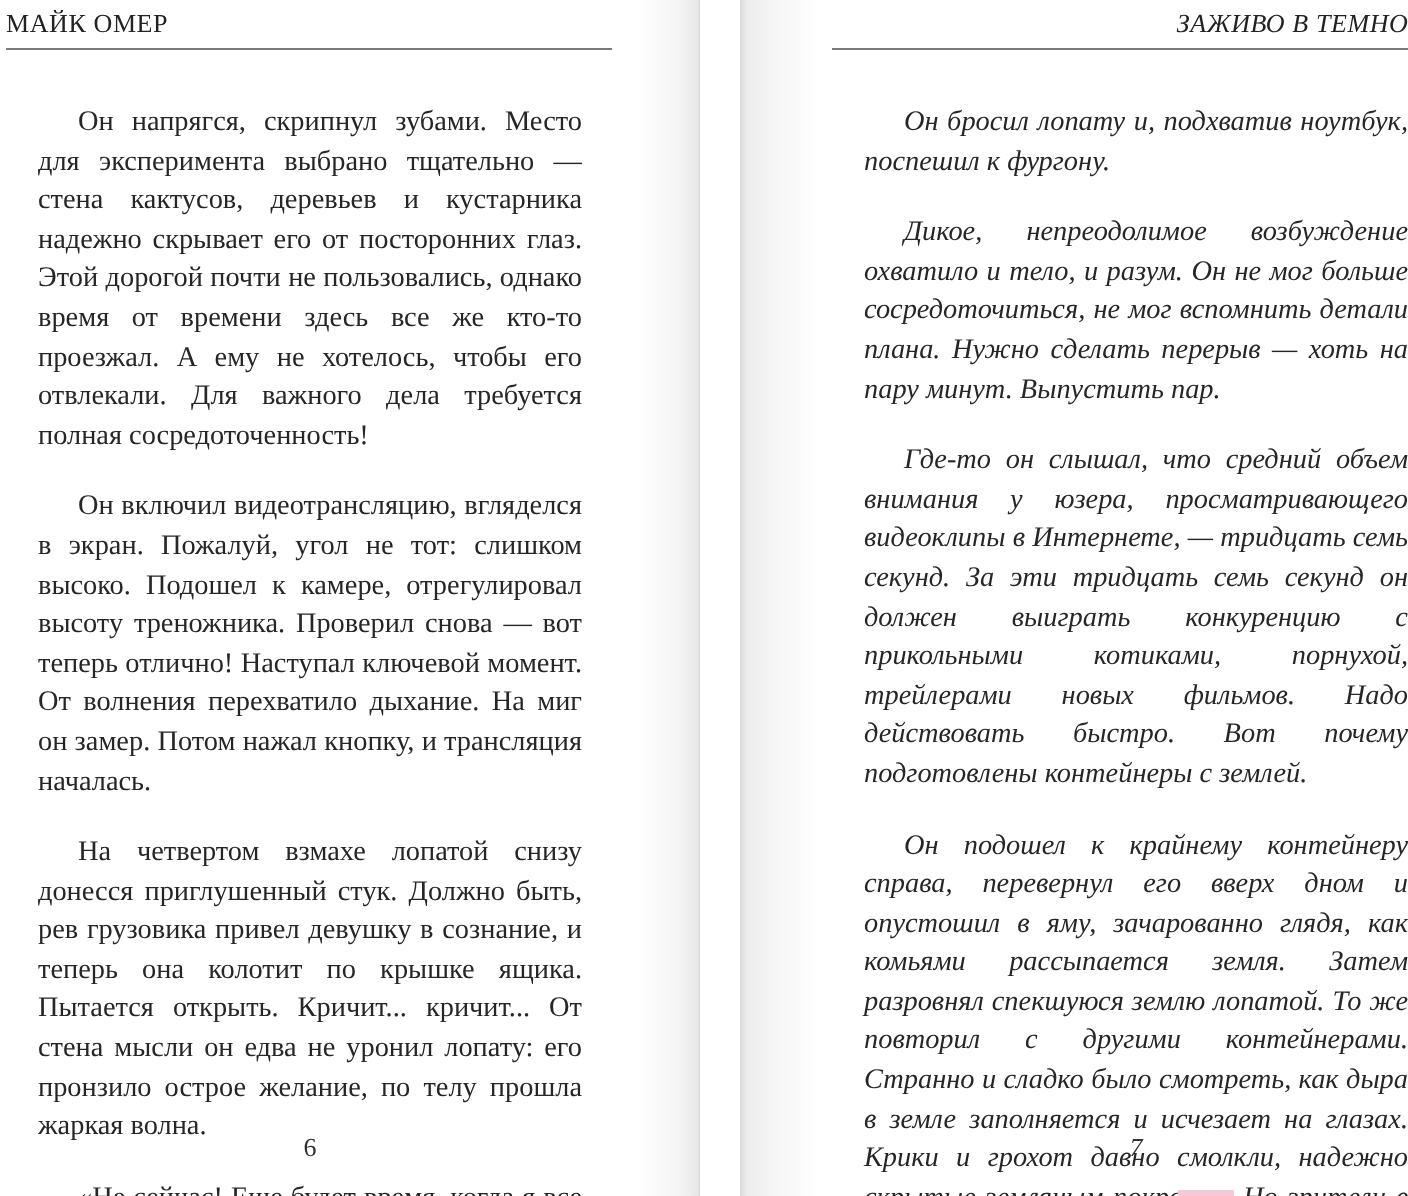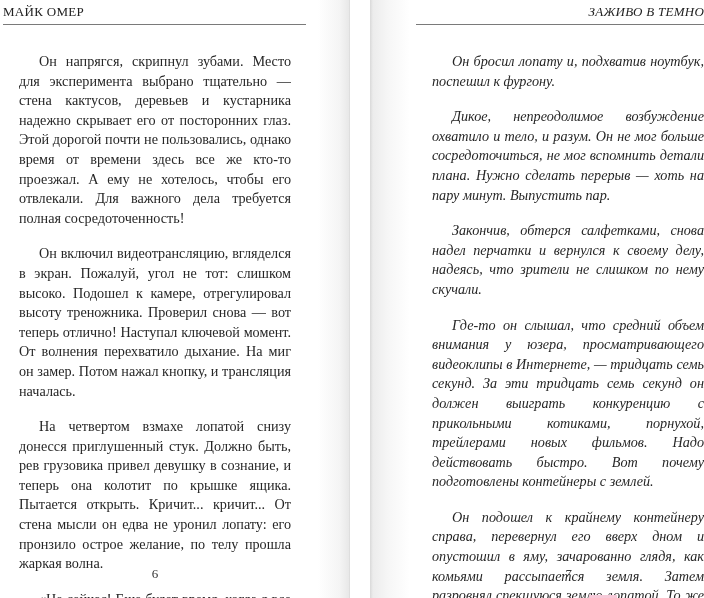--- a/index.html
+++ b/index.html
@@ -56,21 +56,20 @@
 
     </div>
     <div class="folio">6</div>
   </div>
 
   <div class="page right">
     <div class="running-head">ЗАЖИВО В ТЕМНОТЕ</div>
     <div class="text">
       <p>Он бросил лопату и, подхватив ноутбук, поспешил к фургону.</p>
       <p>Дикое, непреодолимое возбуждение охватило и тело, и разум. Он не мог больше сосредоточиться, не мог вспомнить детали плана. Нужно сделать перерыв — хоть на пару минут. Выпустить пар.</p>
-      <p>Закончив, обтерся салфетками, снова надел перчатки и вернулся к своему делу, надеясь, что зрители не слишком по нему скучали.</p>
       <p>Где-то он слышал, что средний объем внимания у юзера, просматривающего видеоклипы в Интернете, — тридцать семь секунд. За эти тридцать семь секунд он должен выиграть конкуренцию с прикольными котиками, порнухой, трейлерами новых фильмов. Надо действовать быстро. Вот почему подготовлены контейнеры с землей.</p>
       <p>Он подошел к крайнему контейнеру справа, перевернул его вверх дном и опустошил в яму, зачарованно глядя, как комьями рассыпается земля. Затем разровнял спекшуюся землю лопатой. То же повторил с другими контейнерами. Странно и сладко было смотреть, как дыра в земле заполняется и исчезает на глазах. Крики и грохот давно смолкли, надежно скрытые земляным покровом. Но зрители в Интернете их точно слышат. Об этом он позаботился.</p>
 
     </div>
     <div class="folio">7</div>
   </div>
 
   <div class="pink-mark"></div>
 </div>
 

